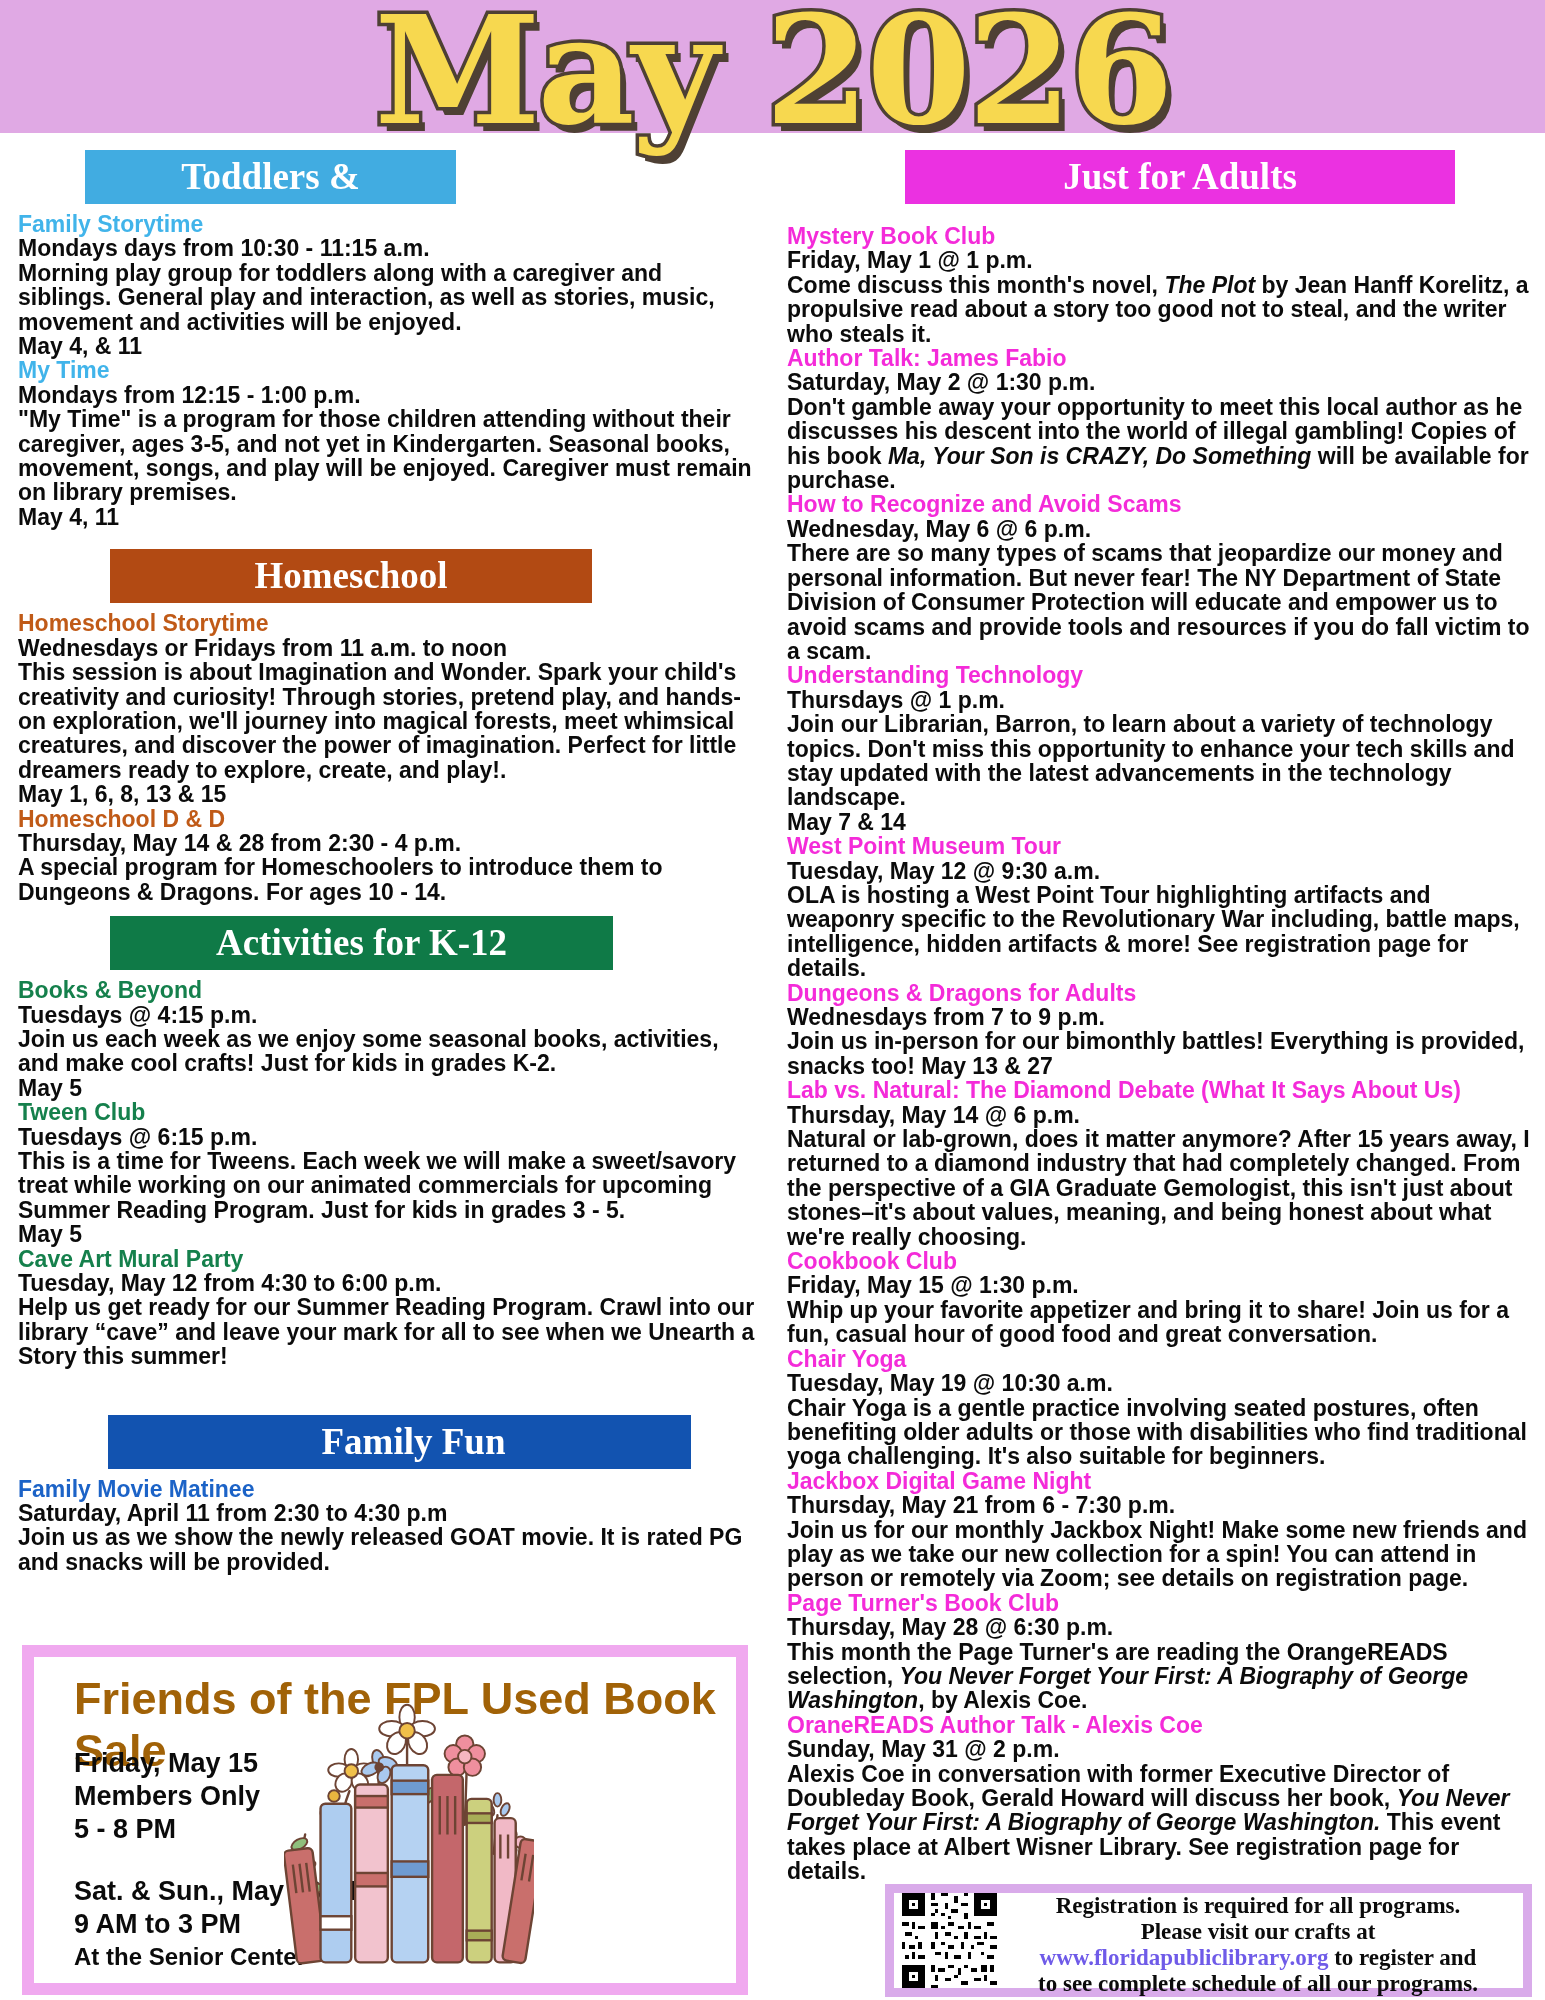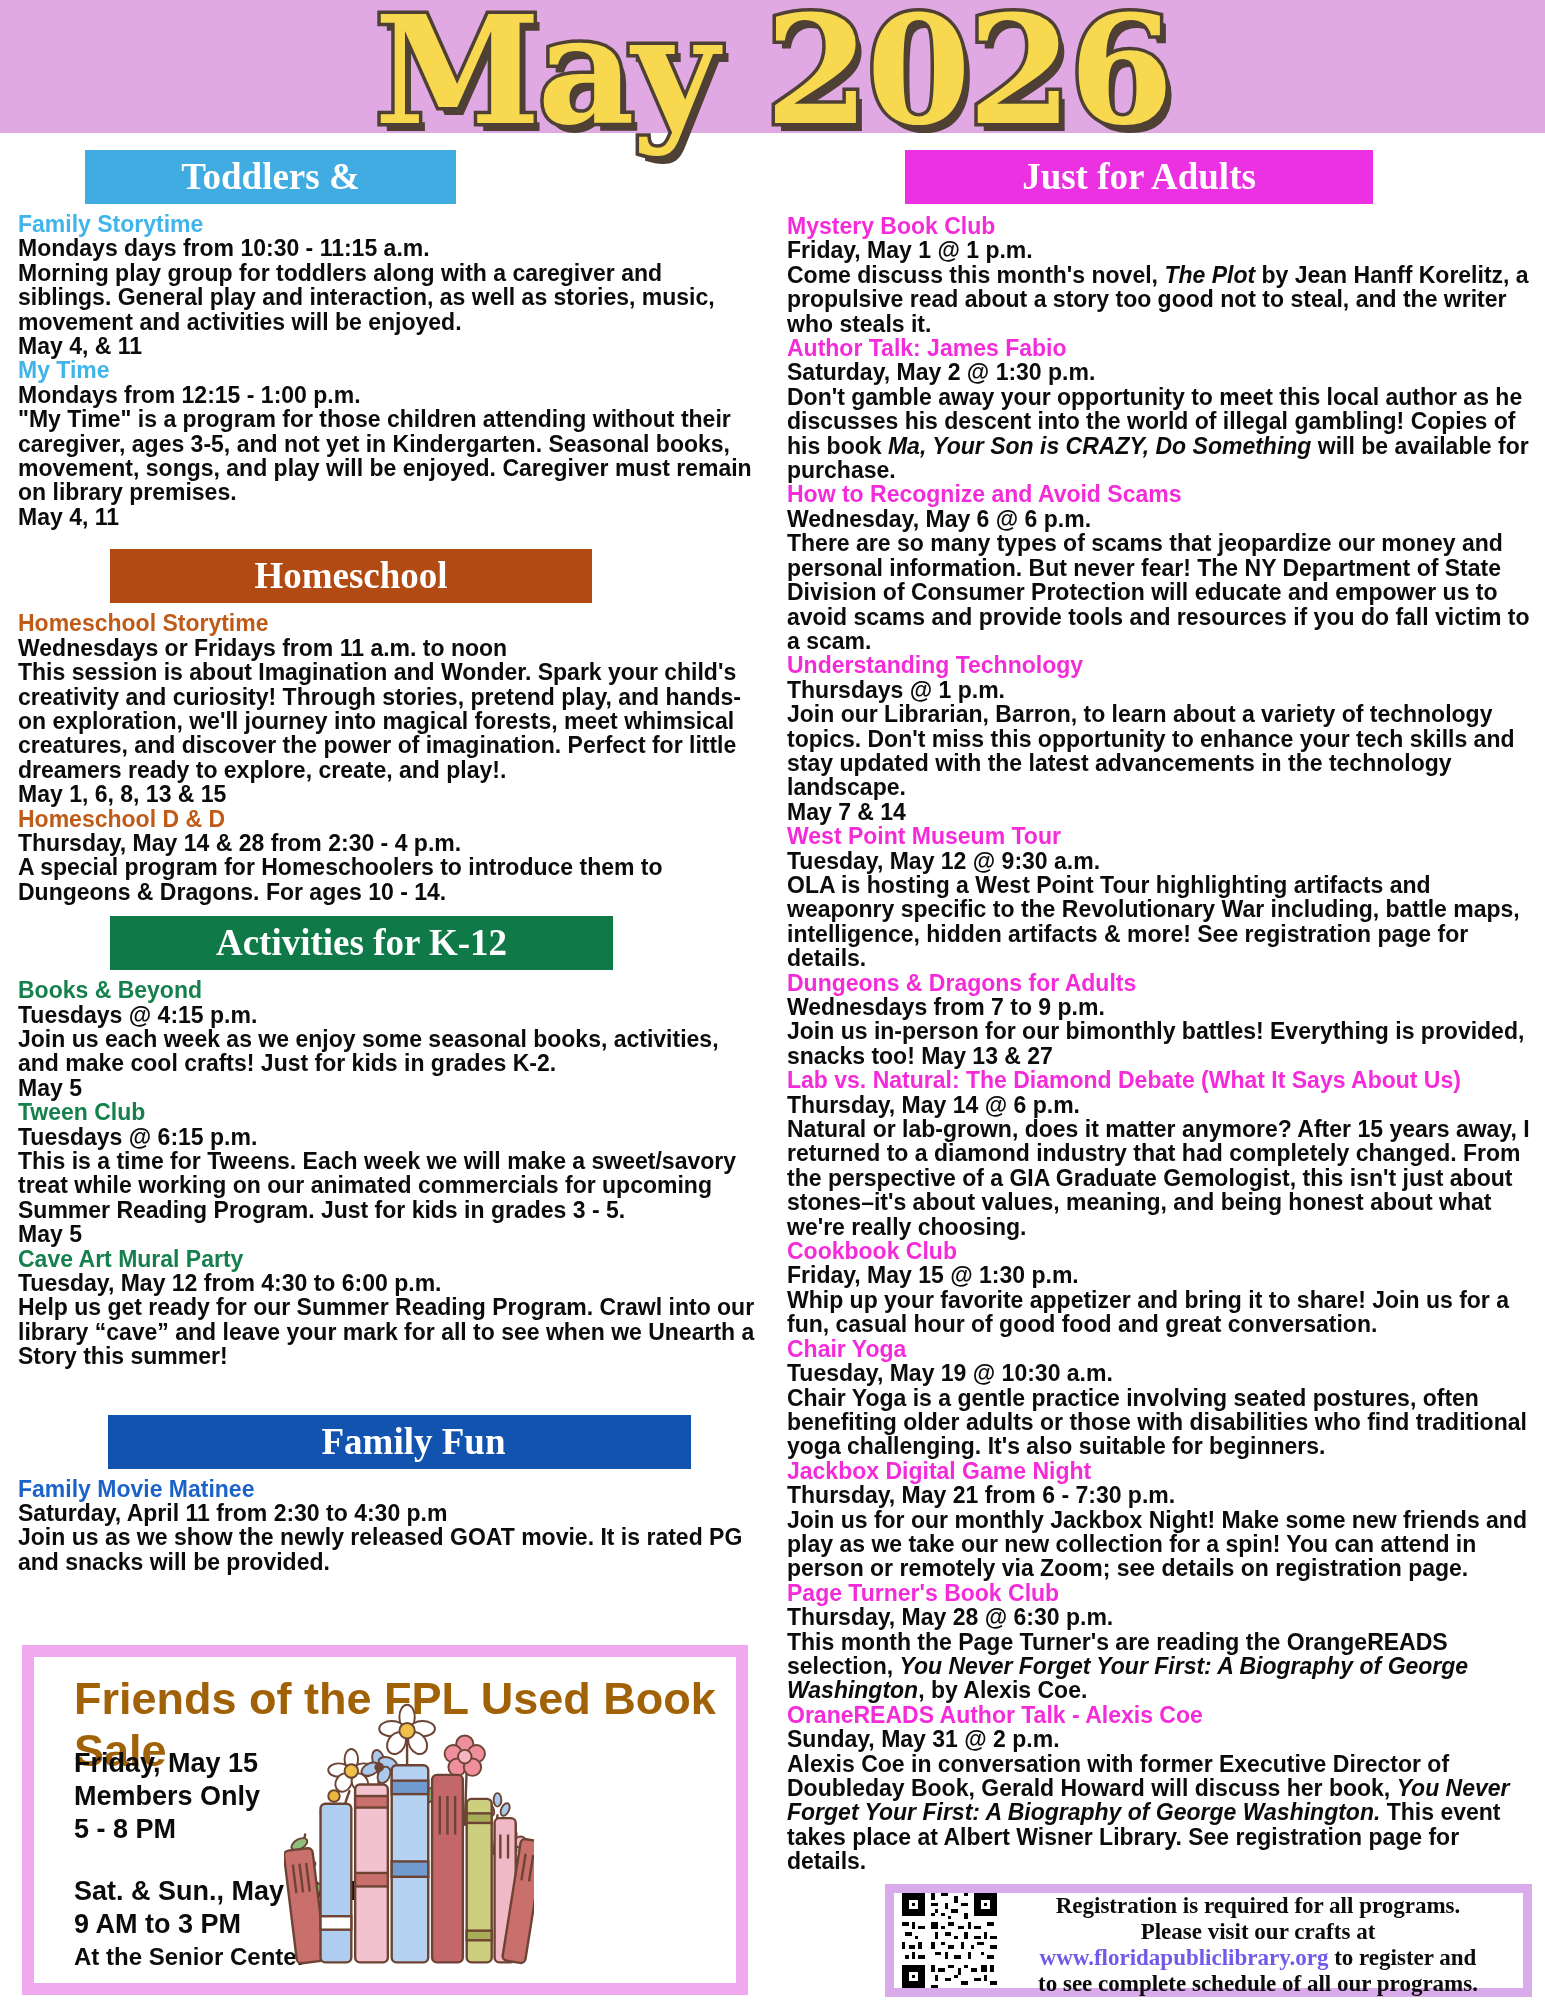--- a/index.html
+++ b/index.html
@@ -12,21 +12,21 @@
       text-shadow:6px 8px 0 #4e4034;}
   .col{position:absolute;top:150px;}
   .col-left{left:18px;width:737px;}
   .col-right{left:787px;width:748px;}
   .bar{height:54px;line-height:54px;text-align:center;color:#fff;
       font-family:"Liberation Serif",serif;font-weight:700;font-size:37px;}
   .bar-toddlers{width:371px;margin-left:67px;margin-bottom:8px;background:#41ace1;}
   .bar-homeschool{width:482px;margin-left:92px;margin-top:20px;margin-bottom:8px;background:#b24a13;}
   .bar-k12{width:503px;margin-left:92px;margin-top:12px;margin-bottom:8px;background:#0f7a47;}
   .bar-family{width:555px;margin-left:90px;margin-top:46px;margin-bottom:8px;background:#1253b0;padding-left:28px;}
-  .bar-adults{width:468px;margin-left:118px;margin-bottom:10px;background:#eb31e1;}
+  .bar-adults{width:550px;margin-left:118px;margin-bottom:20px;background:#eb31e1;}
   .ev-title,.ev-line{font-size:23px;line-height:24.4px;}
   .c-cyan{color:#41b4ea}.c-orange{color:#c05a17}.c-green{color:#15804c}
   .c-blue{color:#1c63c7}.c-magenta{color:#f42bd9}
   .book-sale{position:absolute;left:22px;top:1645px;width:726px;height:350px;box-sizing:border-box;
       border:12px solid #f0a9ef;background:#fff;}
   .bs-title{position:absolute;left:40px;top:16px;font-size:45px;color:#a16207;}
   .bs-block{position:absolute;left:40px;font-size:27px;line-height:33px;}
   .bs-b1{top:90px}.bs-b2{top:218px}
   .bs-loc{position:absolute;left:40px;top:286px;font-size:24px;}
   .bs-art{position:absolute;left:250px;top:40px;}

